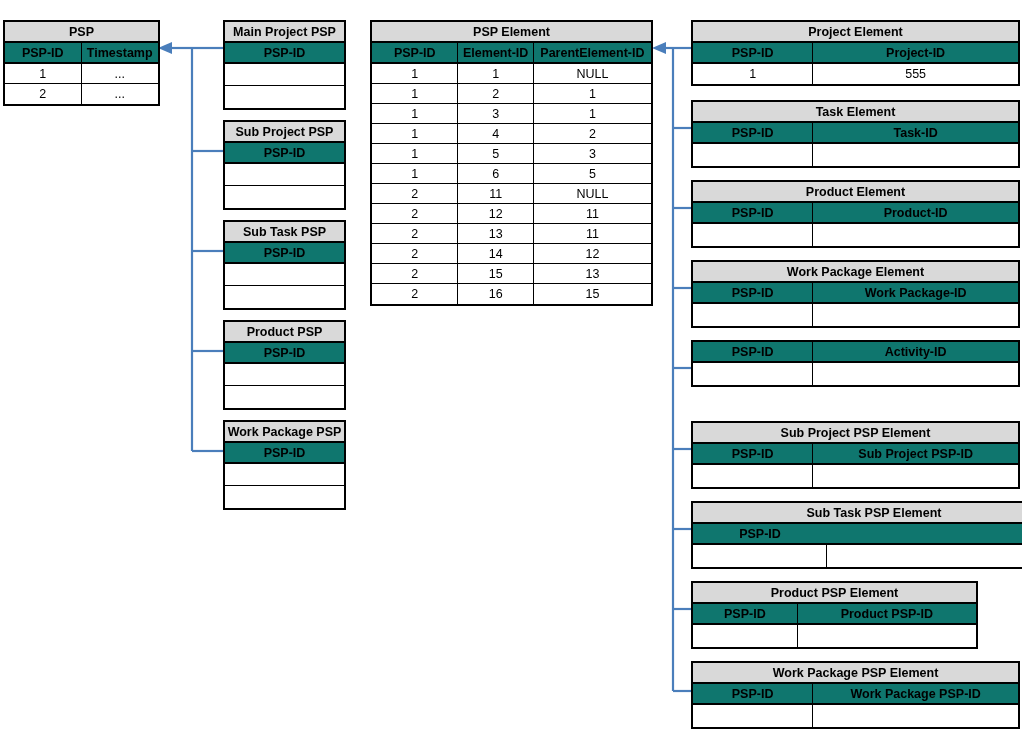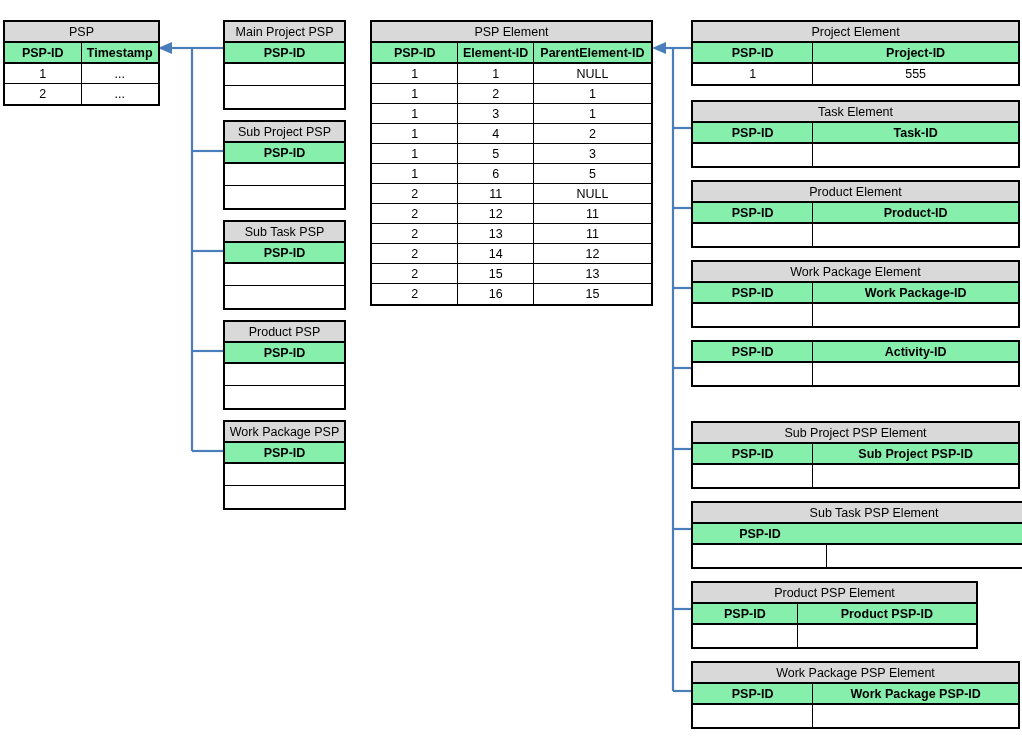--- a/index.html
+++ b/index.html
@@ -49,25 +49,25 @@
   }
   .tcell:last-child {
     border-right: none;
   }
   .r-title {
     background: #d9d9d9;
     height: 21px;
     border-bottom: 2px solid #000000;
   }
   .r-title .tcell {
-    font-weight: normal;
+    font-weight: bold;
     font-size: 12.5px;
   }
   .r-head {
-    background: #86efac;
+    background: #0f766e;
     height: 21px;
     border-bottom: 2px solid #000000;
   }
   .r-head .tcell {
     font-weight: bold;
     font-size: 12.5px;
   }
   .r-data {
     background: #ffffff;
     height: 20px;

